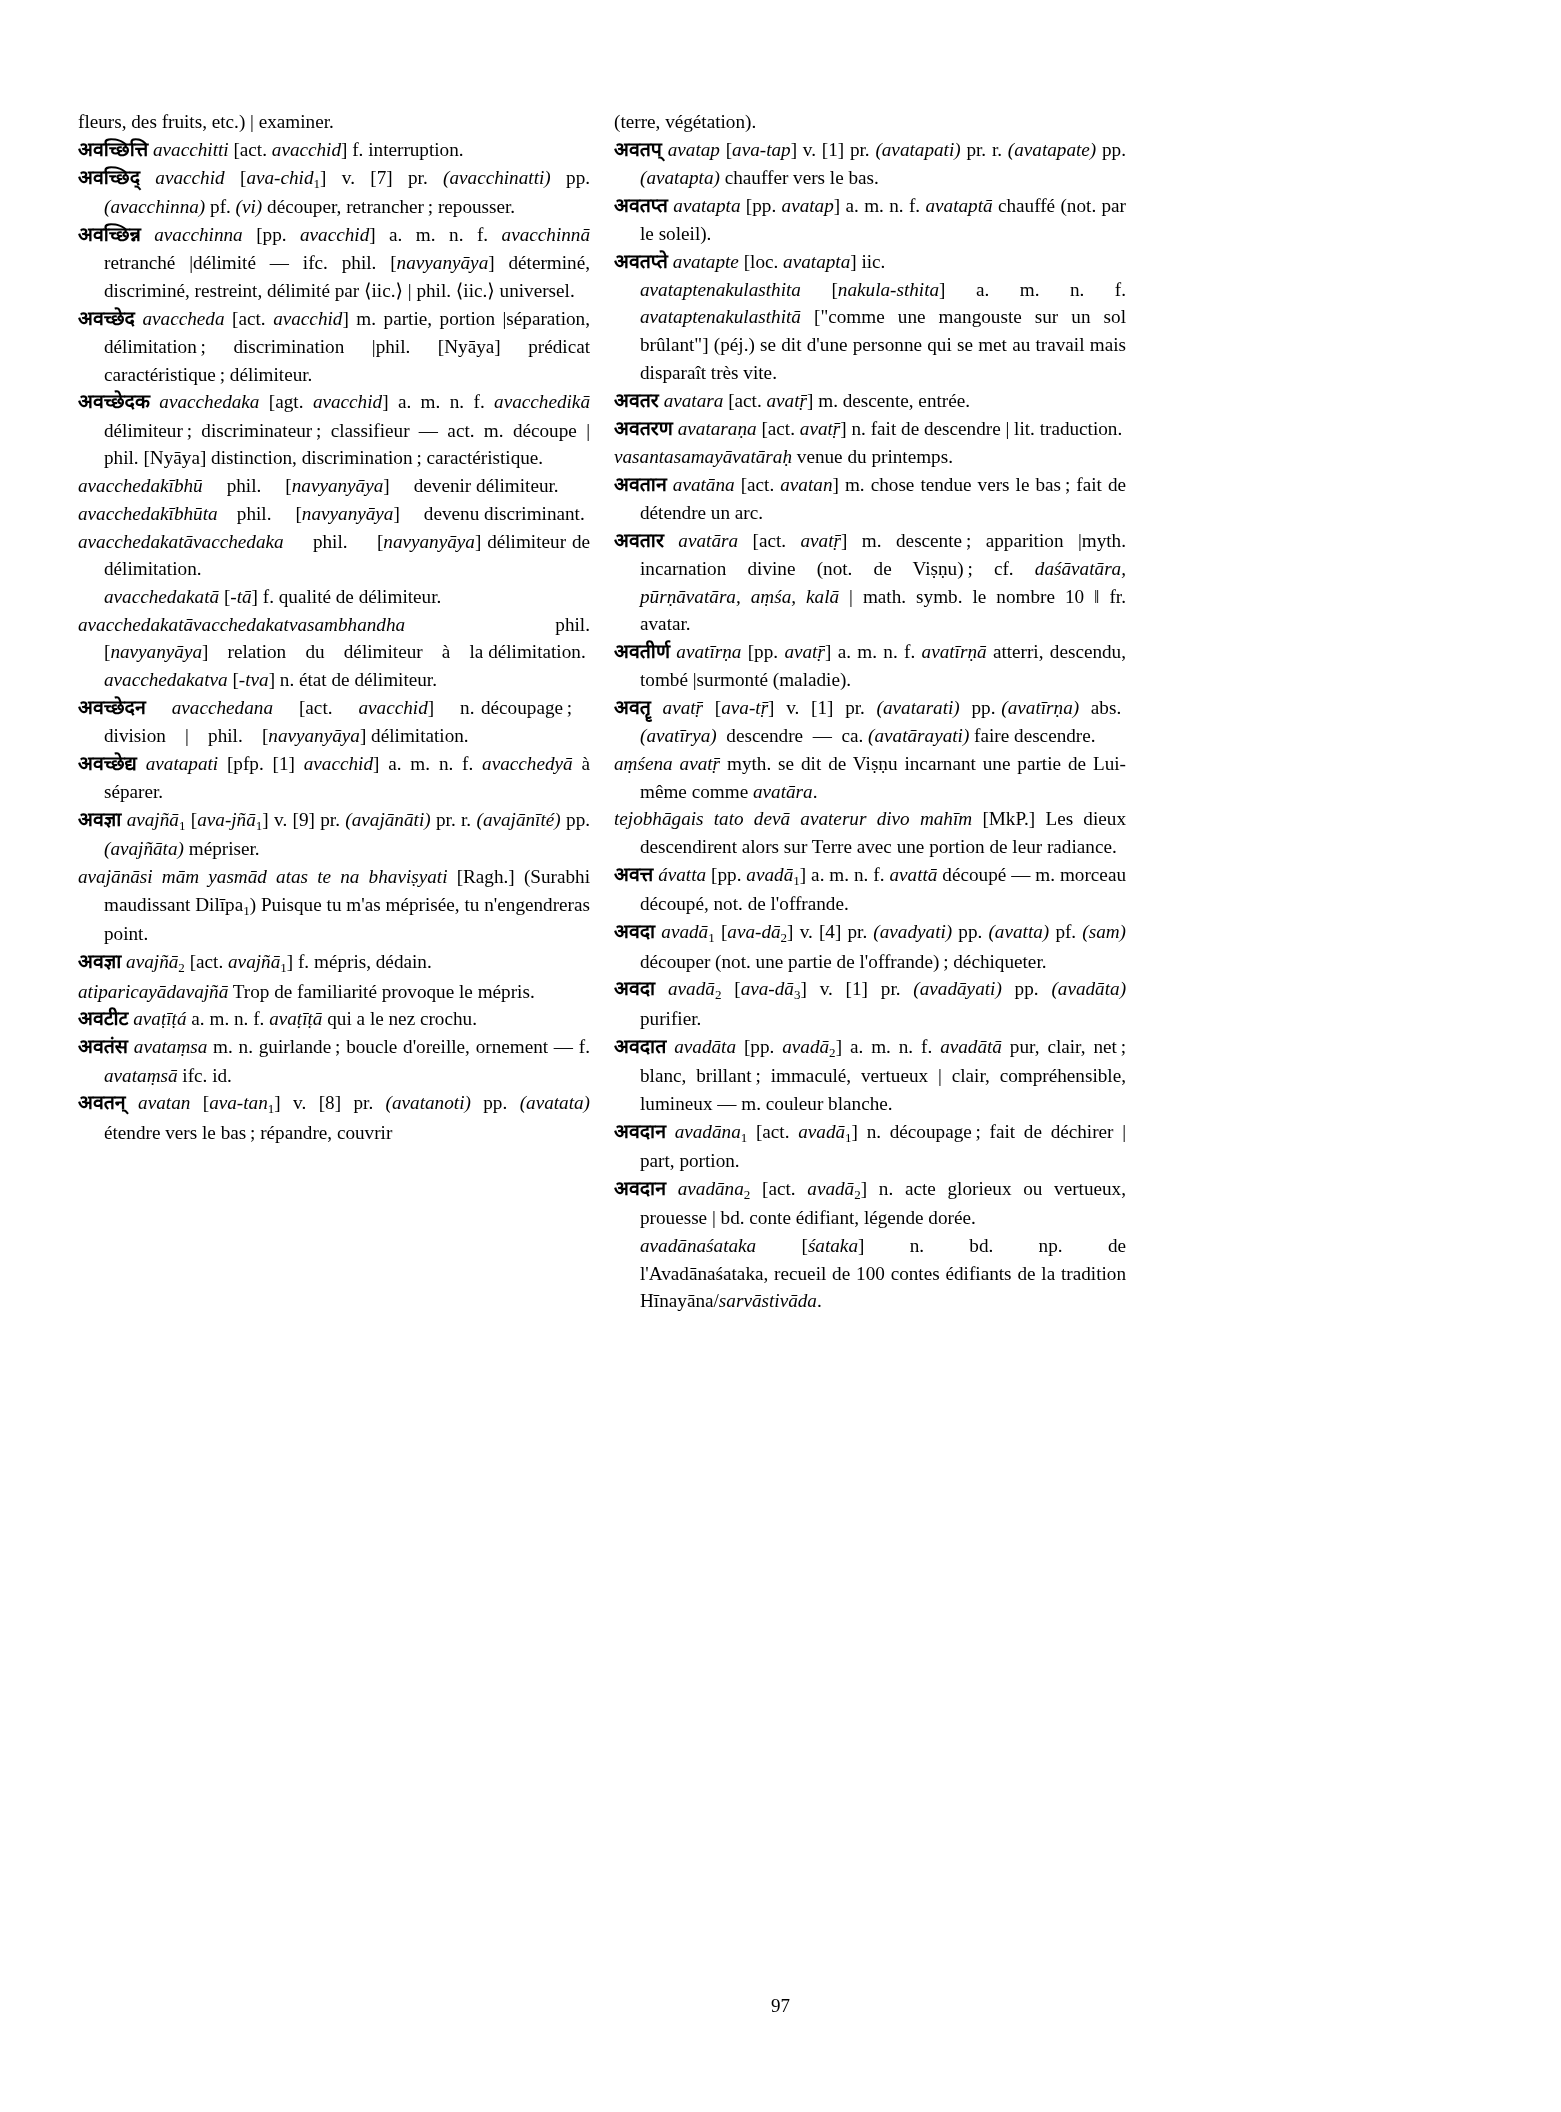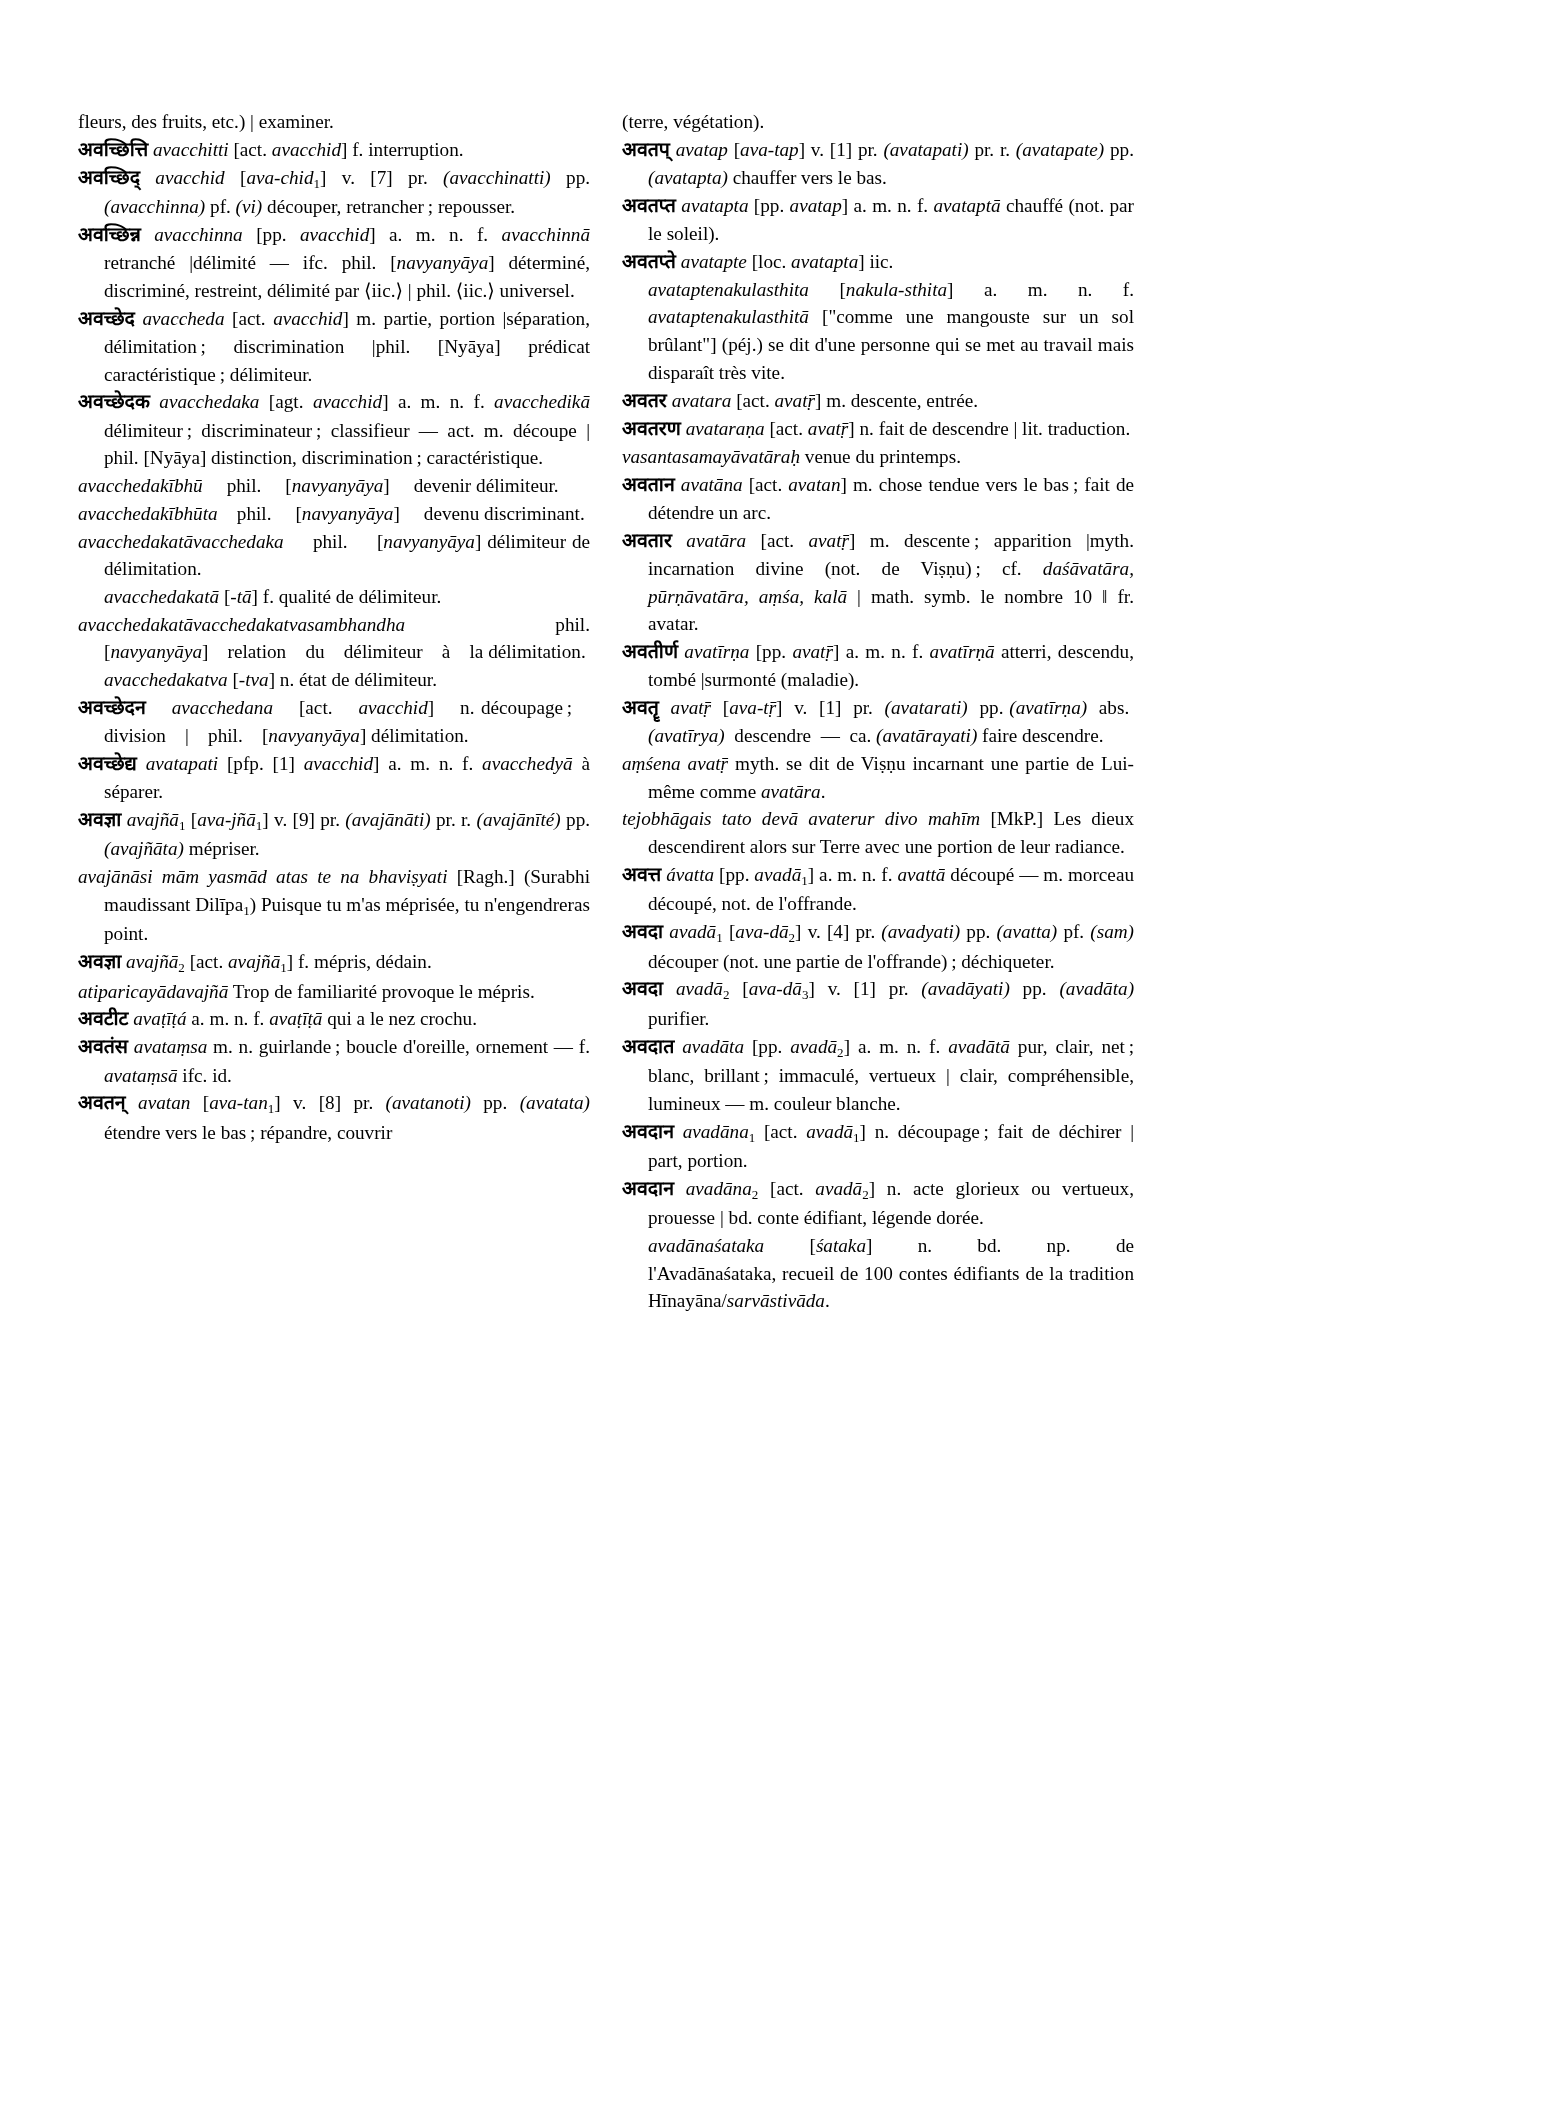--- a/index.html
+++ b/index.html
@@ -18,21 +18,21 @@
     position: absolute;
     top: 0; left: 0;
     width: 1561px;
     height: 2112px;
     box-sizing: border-box;
     padding: 108px 78px 60px 78px;
   }
   .columns {
     display: flex;
     flex-direction: row;
-    gap: 32px;
+    gap: 24px;
     height: 1840px;
   }
   .col {
     width: 512px;
     font-size: 19.2px;
     line-height: 1.445;
     text-align: justify;
     text-justify: inter-word;
     hyphens: manual;
   }
@@ -115,13 +115,14 @@
         <p class="entry hang"><i>tejobhāgais tato devā avaterur divo mahīm</i> [MkP.] Les dieux descendirent alors sur Terre avec une portion de leur radiance.</p>
         <p class="entry hang"><span class="dev">अवत्त</span> <i>ávatta</i> [pp. <i>avadā</i><sub>1</sub>] a. m. n. f. <i>avattā</i> découpé — m. morceau découpé, not. de l'offrande.</p>
         <p class="entry hang"><span class="dev">अवदा</span> <i>avadā</i><sub>1</sub> [<i>ava-dā</i><sub>2</sub>] v. [4] pr. <i>(avadyati)</i> pp. <i>(avatta)</i> pf. <i>(sam)</i> découper (not. une partie de l'offrande) ; déchiqueter.</p>
         <p class="entry hang"><span class="dev">अवदा</span> <i>avadā</i><sub>2</sub> [<i>ava-dā</i><sub>3</sub>] v. [1] pr. <i>(avadāyati)</i> pp. <i>(avadāta)</i> purifier.</p>
         <p class="entry hang"><span class="dev">अवदात</span> <i>avadāta</i> [pp. <i>avadā</i><sub>2</sub>] a. m. n. f. <i>avadātā</i> pur, clair, net ; blanc, brillant ; immaculé, vertueux | clair, compréhensible, lumineux — m. couleur blanche.</p>
         <p class="entry hang"><span class="dev">अवदान</span> <i>avadāna</i><sub>1</sub> [act. <i>avadā</i><sub>1</sub>] n. découpage ; fait de déchirer | part, portion.</p>
         <p class="entry hang"><span class="dev">अवदान</span> <i>avadāna</i><sub>2</sub> [act. <i>avadā</i><sub>2</sub>] n. acte glorieux ou vertueux, prouesse | bd. conte édifiant, légende dorée.</p>
         <p class="entry ind"><i>avadānaśataka</i>&nbsp;&nbsp;&nbsp; [<i>śataka</i>]&nbsp;&nbsp;&nbsp; n.&nbsp;&nbsp;&nbsp; bd.&nbsp;&nbsp;&nbsp; np.&nbsp;&nbsp;&nbsp; de l'Avadānaśataka, recueil de 100 contes édifiants de la tradition Hīnayāna/<i>sarvāstivāda</i>.</p>
       </div>
   </div>
+  <div class="footer">97</div>
 </div>
 
 </body></html>

